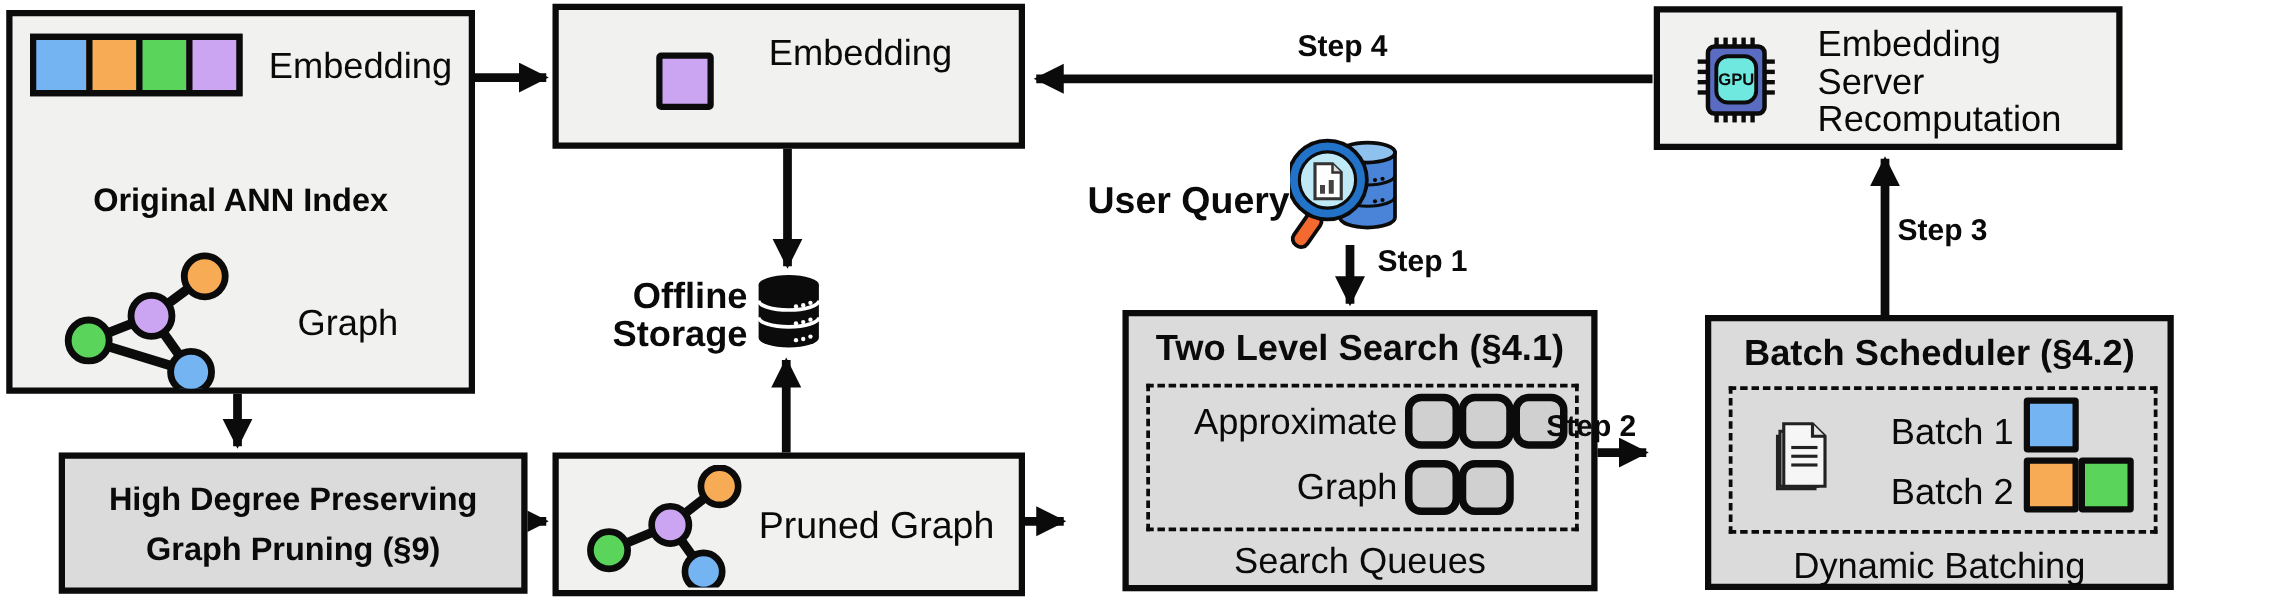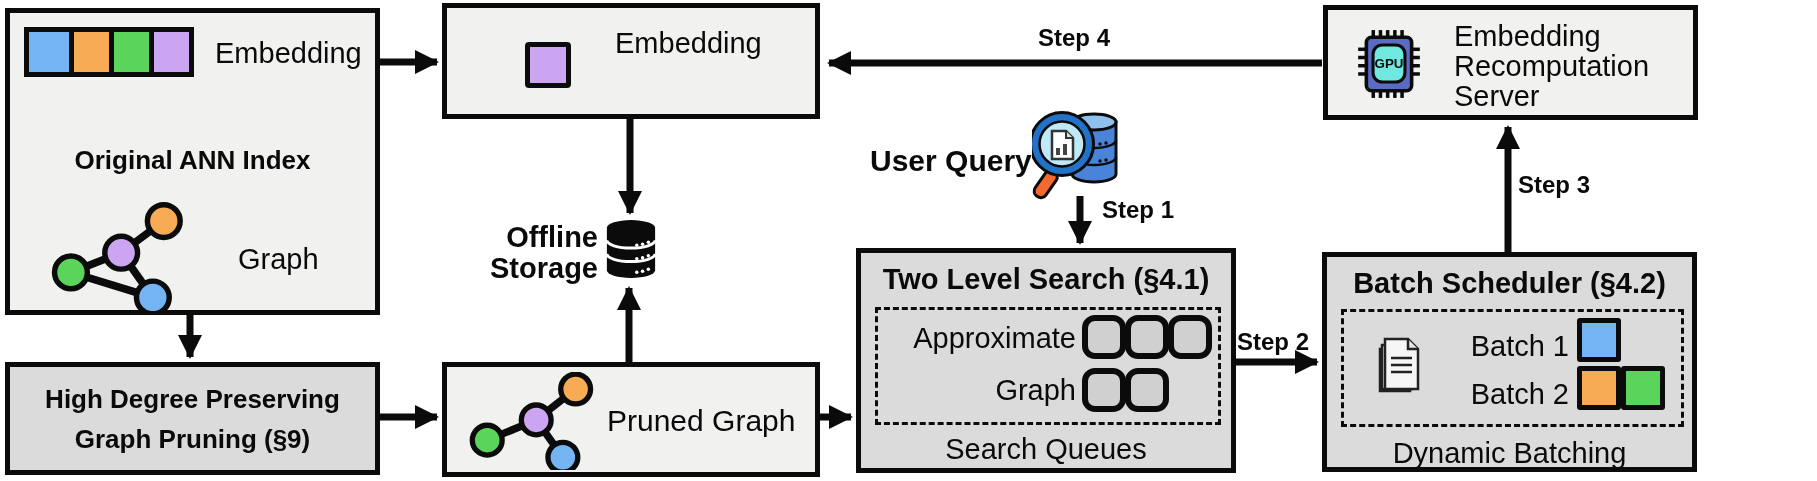--- a/index.html
+++ b/index.html
@@ -5,21 +5,21 @@
   html,body{margin:0;padding:0;background:#ffffff;}
   *{box-sizing:border-box;}
   .stage{
     position:relative;width:1817px;height:481px;background:#ffffff;overflow:hidden;
     font-family:"Liberation Sans","DejaVu Sans",sans-serif;color:#0a0a0a;
   }
   .abs{position:absolute;}
   .box{
     position:absolute;border:5px solid #0b0b0b;background:#f1f1f0;
   }
-  .box.dark{background:#dbdbdb;}
+  .box.dark{background:#dbdbdb;margin-left:42px;}
   .arrows{position:absolute;left:0;top:0;z-index:1;}
   .box,.lbl,.icon{z-index:2;}
   .lbl{position:absolute;white-space:nowrap;}
   .bold{font-weight:bold;}
   .fs26{font-size:24px;}
   .fs29{font-size:29px;}
   .fs30{font-size:30px;}
   .fs31{font-size:26px;}
   .center{text-align:center;left:0;right:0;}
   .right{text-align:right;}
@@ -240,19 +240,19 @@
           <rect x="54" y="27" width="8" height="3.4"></rect>
           <rect x="54" y="35" width="8" height="3.4"></rect>
           <rect x="54" y="43" width="8" height="3.4"></rect>
       </g>
       <rect x="10" y="9" width="44" height="52" rx="5" fill="#5A6CC2" stroke="#0b0b0b" stroke-width="3.5"></rect>
       <rect x="16.5" y="16.5" width="31" height="36" rx="9" fill="#6FE8E0" stroke="#0b0b0b" stroke-width="3"></rect>
       <text x="32" y="39" text-anchor="middle" font-size="13" font-weight="bold" fill="#0b0b0b">GPU</text>
     </svg>
     <div class="lbl fs29 lh30" style="left:126px;top:11px;white-space:normal;">
       <div>Embedding</div>
+      <div>Server</div>
       <div>Recomputation</div>
-      <div>Server</div>
     </div>
   </div>
   <div class="lbl fs26 bold" style="left:1038px;top:24px;">Step 4</div>
 
 </div>
 
 </body></html>

